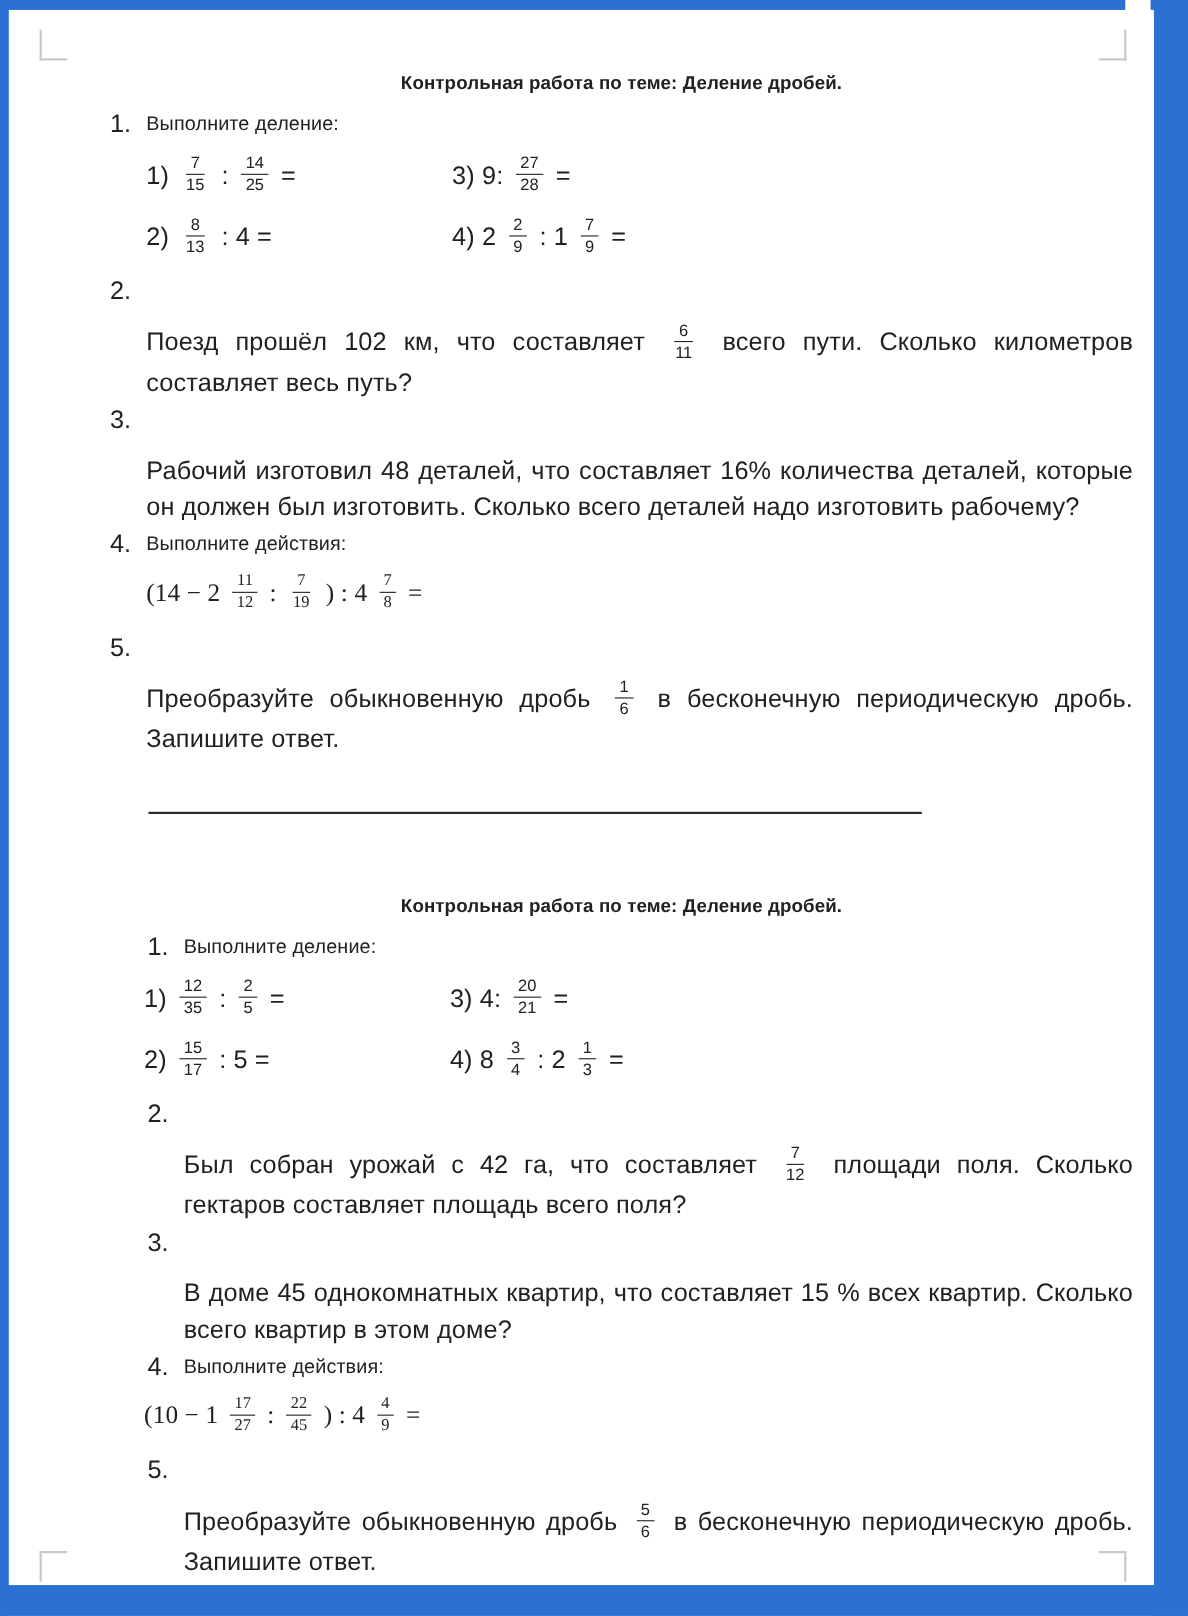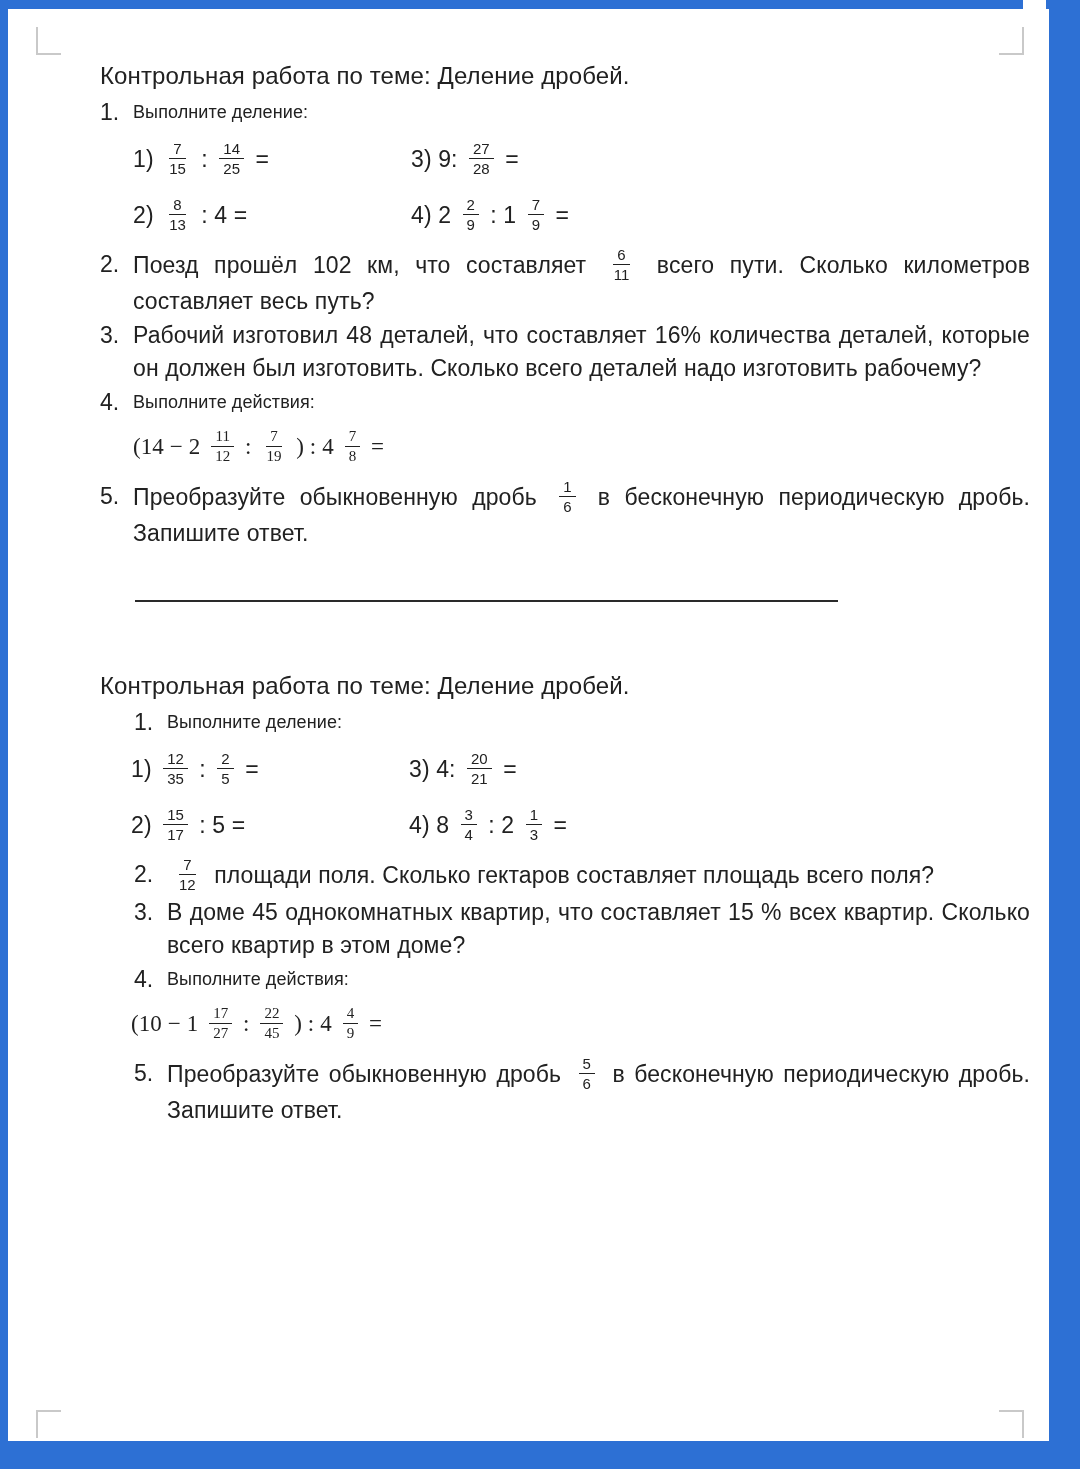--- a/index.html
+++ b/index.html
@@ -23,22 +23,22 @@
   
   .corner { position: absolute; width: 23px; height: 26px; z-index: 1; }
   .corner.tl { left: 36px;  top: 27px;    border-left: 2px solid #c9c9c9;  border-bottom: 2px solid #c9c9c9; }
   .corner.tr { right: 56px; top: 27px;    border-right: 2px solid #c9c9c9; border-bottom: 2px solid #c9c9c9; }
   .corner.bl { left: 36px;  bottom: 31px; border-left: 2px solid #c9c9c9;  border-top: 2px solid #c9c9c9; }
   .corner.br { right: 56px; bottom: 31px; border-right: 2px solid #c9c9c9; border-top: 2px solid #c9c9c9; }
 
   .content { position: absolute; left: 100px; top: 60px; width: 930px; z-index: 2; }
 
   .title, .variant {
-    font-size: 24px; line-height: 32px;
-    text-align: left; font-weight: 400;
+    font-size: 17px; line-height: 32px;
+    text-align: center; font-weight: 700;
     letter-spacing: 0.1px;
   }
 
   .items { margin-top: 4px; }
   .item { display: flex; margin: 1px 0; }
   .item-num { flex: none; width: 33px; font-size: 23px; line-height: 33px; }
   .item-body { flex: 1; min-width: 0; font-size: 23px; line-height: 33px; letter-spacing: 0.1px; }
   .item-heading { font-size: 18px; line-height: 33px; }
 
   .problems {
@@ -46,21 +46,21 @@
     grid-template-columns: 278px auto;
     justify-content: start;
     row-gap: 4px;
     margin: 4px 0 6px;
   }
   .problem { font-size: 23px; line-height: 52px; white-space: nowrap; }
 
   .action-expr { font-size: 23px; line-height: 56px; white-space: nowrap; margin: 0 0 4px; font-family: Liberation Serif, serif; }
 
   .flow { text-align: left; }
-  .flow.justify { text-align: justify; }
+  .flow.justify { text-align: justify; margin-top: 46px; }
 
   
   .frac {
     display: inline-flex; flex-direction: column; align-items: center;
     vertical-align: middle;
     font-size: 15px; line-height: 17px; letter-spacing: 0;
     margin: 0 5px; position: relative; top: -2px;
   }
   .frac .num { padding: 0 4px 1px; border-bottom: 1.5px solid #212121; }
   .frac .den { padding: 1px 4px 0; }
@@ -197,21 +197,21 @@
                   </span><span class="txt"> : 2 </span><span class="frac">
                     <span class="num">1</span>
                     <span class="den">3</span>
                   </span><span class="txt"> =</span></div>
               </div>
             </div>
           </div>
           <div class="item item-flow">
             <div class="item-num">2.</div>
             <div class="item-body">
-              <div class="flow justify"><span class="frac">
+              <div class="flow justify"><span class="txt">Был собран урожай с 42 га, что составляет </span><span class="frac">
                   <span class="num">7</span>
                   <span class="den">12</span>
                 </span><span class="txt"> площади поля. Сколько гектаров составляет площадь всего поля?</span></div>
             </div>
           </div>
           <div class="item item-flow">
             <div class="item-num">3.</div>
             <div class="item-body">
               <div class="flow justify"><span class="txt">В доме 45 однокомнатных квартир, что составляет 15 % всех квартир. Сколько всего квартир в этом доме?</span></div>
             </div>

